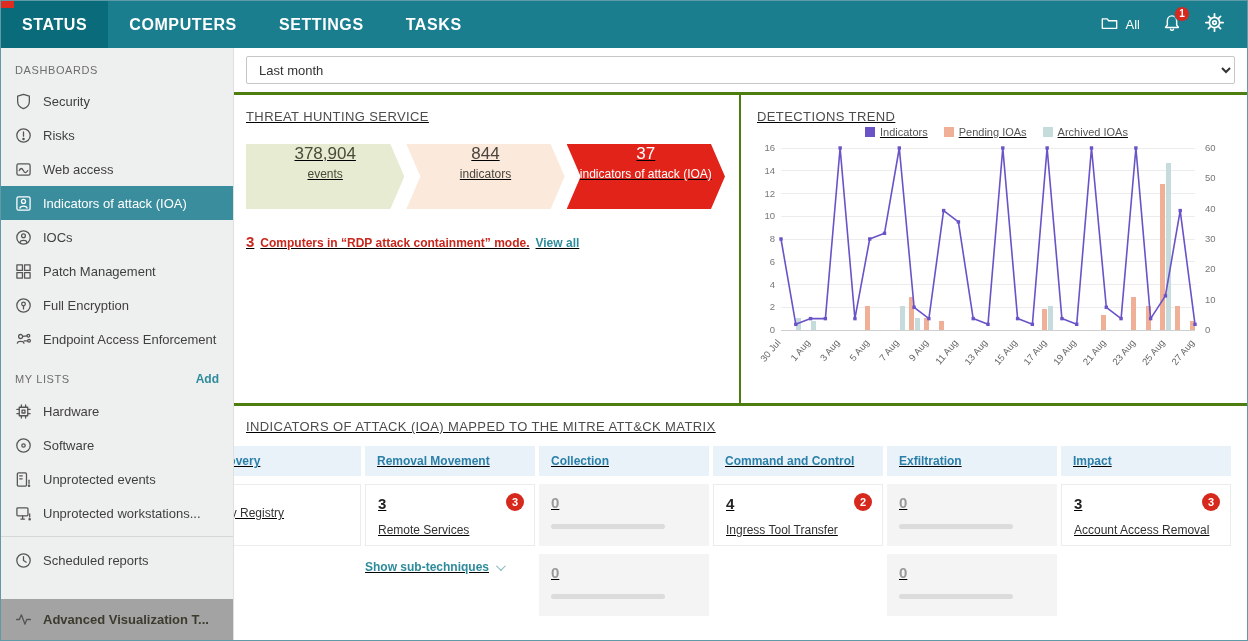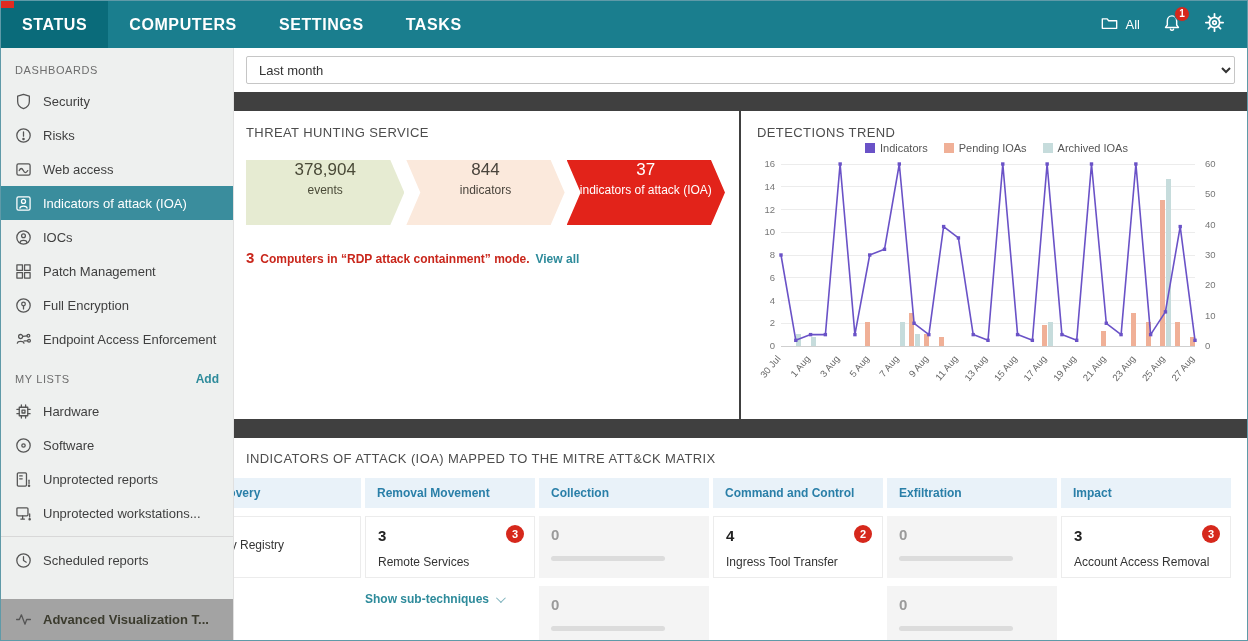--- a/index.html
+++ b/index.html
@@ -15,21 +15,21 @@
   .nav-tab.active { background:#0a6b7a; }
   .nav-right { margin-left:auto; display:flex; align-items:center; gap:22px; padding-right:22px; }
   .nav-filter { display:flex; align-items:center; gap:7px; font-size:13px; cursor:pointer; }
   .nav-bell { position:relative; cursor:pointer; display:flex; }
   .nav-badge { position:absolute; top:-7px; right:-8px; min-width:16px; height:16px; border-radius:8px; background:#d6281c; color:#fff; font-size:10px; font-weight:bold; display:flex; align-items:center; justify-content:center; border:1px solid #1a7e8e; padding:0 3px; }
   .nav-gear { cursor:pointer; display:flex; }
 
   
   .body-row { flex:1; display:flex; min-height:0; }
   .sidebar { width:233px; flex:none; background:#eef0ef; border-right:1px solid #e0e0e0; display:flex; flex-direction:column; overflow:hidden; }
-  .main { flex:1; min-width:0; display:flex; flex-direction:column; gap:19px; background:#404040; }
+  .main { flex:1; min-width:0; display:flex; flex-direction:column; gap:3px; background:#4d7c0f;text-decoration:underline; }
 
   
   .side-title { padding:16px 14px 8px 14px; font-size:11px; color:#6d6d6d; letter-spacing:.6px; display:flex; align-items:baseline; }
   .side-title .add-link { margin-left:auto; color:#2e8b9b; font-size:12px; font-weight:bold; cursor:pointer; letter-spacing:0; }
   .side-item { height:34px; flex:none; display:flex; align-items:center; gap:11px; padding:0 10px 0 14px; font-size:13px; color:#3f3f3f; cursor:pointer; white-space:nowrap; }
   .side-item .icon { width:17px; height:17px; flex:none; color:#555; display:flex; }
   .side-item.selected { background:#3a8d9d; color:#fff; }
   .side-item.selected .icon { color:#fff; }
   .side-item.highlight { background:#a3a3a3; font-weight:bold; color:#3b3b2e; height:41px; margin-top:auto; }
   .side-divider { border-top:1px solid #d8d8d8; margin:6px 0 6px 0; }
@@ -236,21 +236,21 @@
         </div>
         <div class="side-item">
           <span class="icon">
             <svg viewBox="0 0 16 16" width="17" height="17" fill="none" stroke="currentColor" stroke-width="1.2" stroke-linecap="round" stroke-linejoin="round">
               <rect x="2.2" y="1.8" width="8.6" height="12.4" rx="1"></rect>
               <path d="M4.4 4.6h2.4M4.4 7.4h2.4"></path>
               <path d="M13.2 8.6v3.2"></path>
               <circle cx="13.2" cy="13.8" r=".6" fill="currentColor"></circle>
             </svg>
           </span>
-          <span>Unprotected reports</span>
+          <span>Unprotected events</span>
         </div>
         <div class="side-item">
           <span class="icon">
             <svg viewBox="0 0 16 16" width="17" height="17" fill="none" stroke="currentColor" stroke-width="1.2" stroke-linecap="round" stroke-linejoin="round">
               <rect x="1.8" y="2.6" width="10.4" height="7.6" rx="1"></rect>
               <path d="M5.5 13.2h3.4M7.2 10.2v3"></path>
               <path d="M13.8 8.4v3"></path>
               <circle cx="13.8" cy="13.4" r=".6" fill="currentColor"></circle>
             </svg>
           </span>

